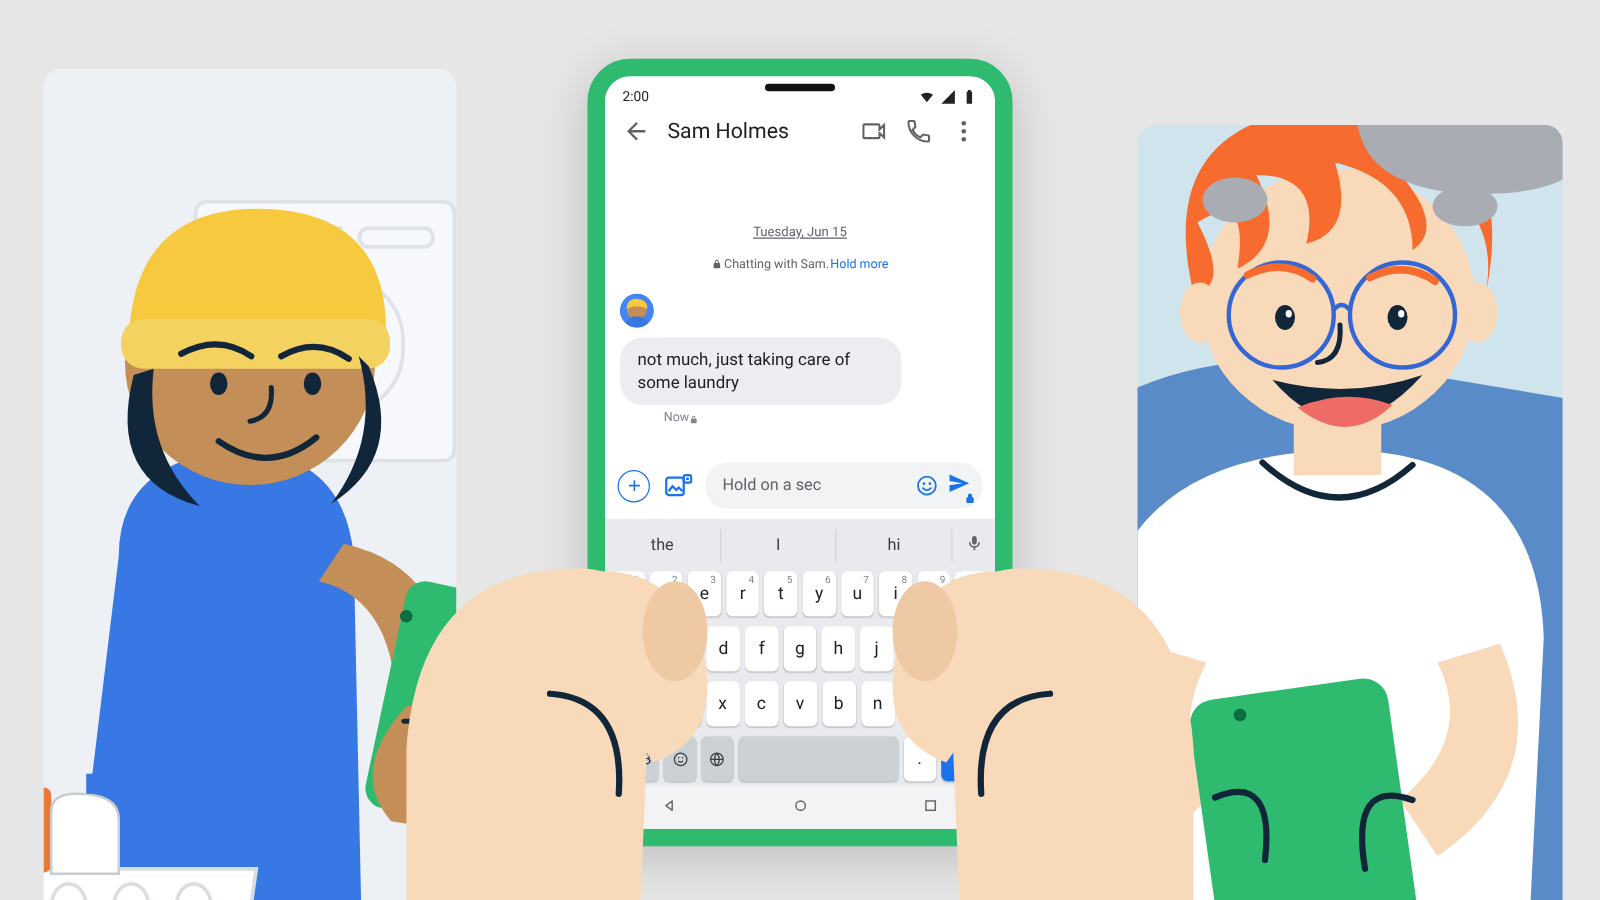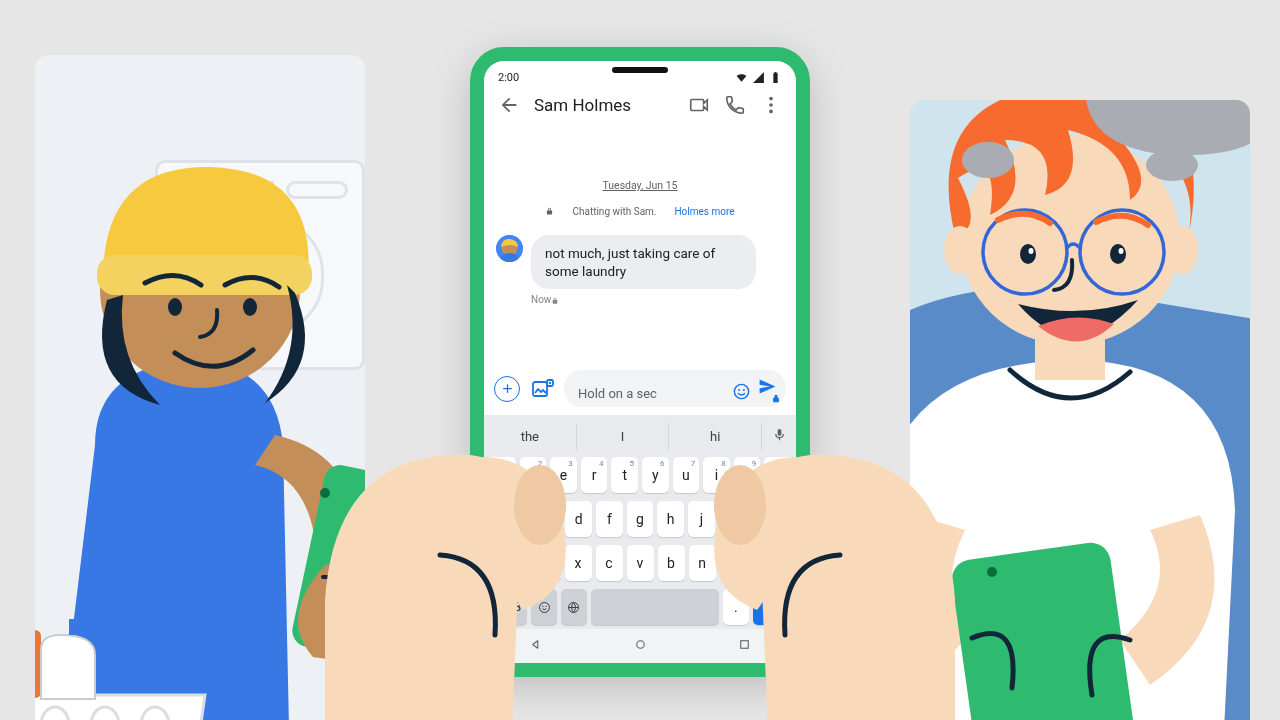--- a/index.html
+++ b/index.html
@@ -62,36 +62,36 @@
   .phone-inner{position:absolute;inset:0; display:flex; flex-direction:column;}
   .status-bar{display:flex;justify-content:space-between;align-items:center;padding:10px 14px 2px;font-size:11px;color:#222;}
   .status-icons{display:flex;gap:4px;align-items:center;}
   .status-icons svg{width:13px;height:13px;fill:#222;}
   .app-bar{display:flex;align-items:center;gap:14px;padding:8px 14px 14px;border-bottom:1px solid transparent;}
   .app-bar .title{font-size:17px;font-weight:400;color:#202124;flex:1;}
   .icon-btn{width:22px;height:22px;display:flex;align-items:center;justify-content:center;cursor:pointer;}
   .icon-btn svg{width:22px;height:22px;fill:#5f6368;}
   .chat-body{flex:1;overflow:hidden;padding:0 12px;position:relative;}
   .date-row{text-align:center;font-size:10.5px;color:#5f6368;margin-top:48px;text-decoration:underline;}
-  .chip-row{display:flex;justify-content:center;align-items:center;gap:18px;margin-top:14px;font-size:10px;color:#5f6368;}
+  .chip-row{display:flex;justify-content:center;align-items:center;gap:1px;margin-top:14px;font-size:10px;color:#5f6368;}
   .chip-row a{color:#1a73e8;text-decoration:none;}
   .chip-row svg{width:9px;height:9px;fill:#5f6368;}
   .bubble-out{margin-left:auto;margin-top:14px;background:#1a73e8;color:#fff;font-size:13.5px;padding:9px 14px;border-radius:18px;width:max-content;max-width:75%;}
-  .msg-in{display:flex;gap:8px;align-items:flex-start;margin-top:18px;}
+  .msg-in{display:flex;gap:8px;align-items:flex-start;margin-top:18px;flex-direction:column;}
   .avatar{width:27px;height:27px;border-radius:50%;background:#4285f4;display:flex;align-items:center;justify-content:center;overflow:hidden;flex-shrink:0;}
   .avatar svg{width:27px;height:27px;}
   .bubble-in{background:#ebedf0;color:#202124;font-size:13.5px;line-height:1.35;padding:9px 14px;border-radius:18px;max-width:78%;}
   .meta{font-size:10px;color:#80868b;margin-left:35px;margin-top:5px;display:flex;align-items:flex-end;gap:0;}
   .meta svg{width:8px;height:8px;fill:#80868b;}
   .compose{display:flex;align-items:center;gap:10px;padding:8px 10px;}
   .round-icon{width:26px;height:26px;border:1.8px solid #1a73e8;border-radius:50%;display:flex;align-items:center;justify-content:center;color:#1a73e8;flex-shrink:0;}
   .round-icon svg{width:15px;height:15px;fill:#1a73e8;}
   .gallery-icon{width:24px;height:24px;flex-shrink:0;}
   .gallery-icon svg{width:24px;height:24px;fill:#1a73e8;}
-  .compose-field{flex:1;background:#f1f3f4;border-radius:18px;display:flex;align-items:flex-end;padding:6px 8px 6px 14px;gap:6px;}
+  .compose-field{flex:1;background:#f1f3f4;border-radius:18px;display:flex;align-items:center;padding:6px 8px 6px 14px;gap:6px;}
   .compose-field span{flex:1;font-size:13px;color:#5f6368;}
   .compose-field svg{width:19px;height:19px;fill:#1a73e8;}
   .send-icon svg{width:21px;height:21px;fill:#1a73e8;}
   
   .keyboard{background:#e8eaed;padding-top:4px;}
   .suggestions{display:flex;align-items:center;height:34px;}
   .sugg{flex:1;text-align:center;font-size:13px;color:#3c4043;border-right:1px solid #d2d5d9;padding:6px 0;}
   .sugg:last-of-type{border-right:none;}
   .mic-sugg{width:34px;text-align:center;}
   .mic-sugg svg{width:15px;height:15px;fill:#5f6368;}
@@ -259,21 +259,21 @@
         </div>
       </div>
 
       <div class="chat-body">
         <div class="date-row">Tuesday, Jun 15</div>
         <div class="chip-row">
           <svg viewBox="0 0 24 24">
               <path d="M12 2a4 4 0 00-4 4v3H7a2 2 0 00-2 2v7a2 2 0 002 2h10a2 2 0 002-2v-7a2 2 0 00-2-2h-1V6a4 4 0 00-4-4zm-2 4a2 2 0 114 0v3h-4V6z"></path>
             </svg>
           <span>Chatting with Sam.</span>
-          <a href="#">Holmes more</a>
+          <a href="#">Hold more</a>
         </div>
         <div class="msg-in">
           <div class="avatar">
             <svg viewBox="0 0 27 27">
                 <circle cx="13.5" cy="13.5" r="13.5" fill="#4285f4"></circle>
                 <ellipse cx="13.5" cy="13" rx="8" ry="8" fill="#c38e58"></ellipse>
                 <path d="M5 12 Q6 3 14 4 Q22 5 22 12 Q14 8 5 12" fill="#f7c93f"></path>
                 <ellipse cx="13.5" cy="24" rx="9" ry="6" fill="#3778e5"></ellipse>
               </svg>
           </div>

